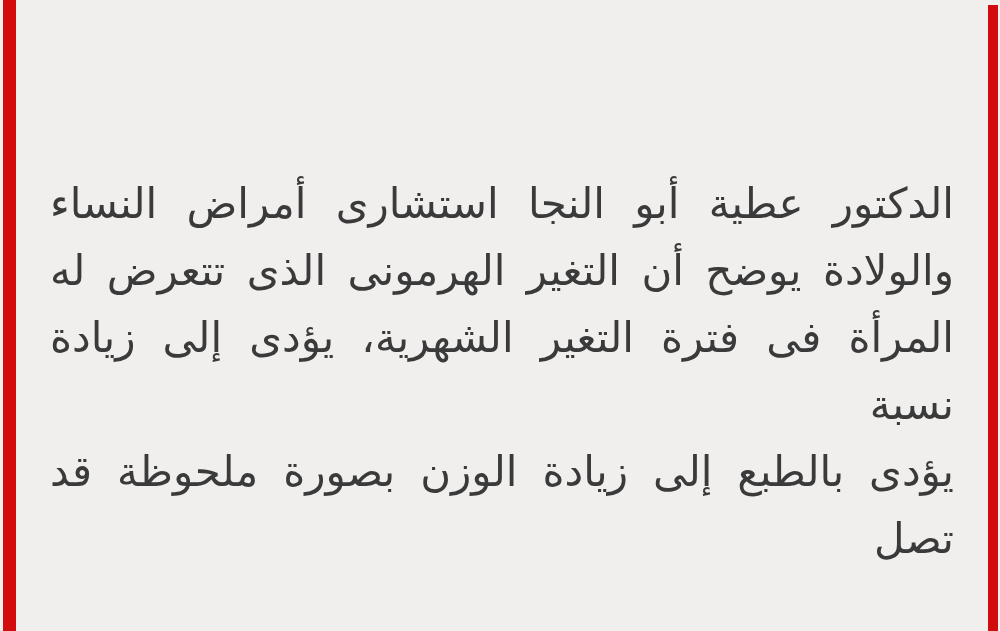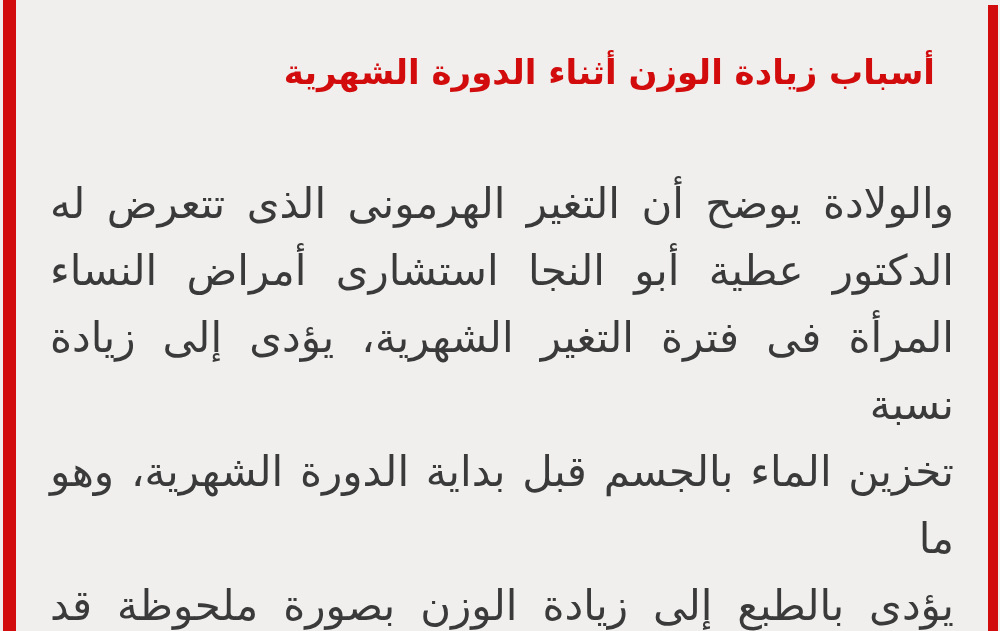--- a/index.html
+++ b/index.html
@@ -62,23 +62,21 @@
     white-space: normal;
   }
 </style>
 </head>
 <body>
 
 <div class="frame">
   <div class="bar-left"></div>
   <div class="bar-right"></div>
 
-  <div class="title">أسباب زيادة الوزن أثناء الدورة الشهرية</div>
 
   <div class="body-text">
+    <div class="body-line">الدكتور عطية أبو النجا استشارى أمراض النساء</div>
     <div class="body-line">والولادة يوضح أن التغير الهرمونى الذى تتعرض له</div>
-    <div class="body-line">الدكتور عطية أبو النجا استشارى أمراض النساء</div>
     <div class="body-line">المرأة فى فترة التغير الشهرية، يؤدى إلى زيادة نسبة</div>
-    <div class="body-line">تخزين الماء بالجسم قبل بداية الدورة الشهرية، وهو ما</div>
     <div class="body-line">يؤدى بالطبع إلى زيادة الوزن بصورة ملحوظة قد تصل</div>
 
   </div>
 </div>
 
 </body></html>

